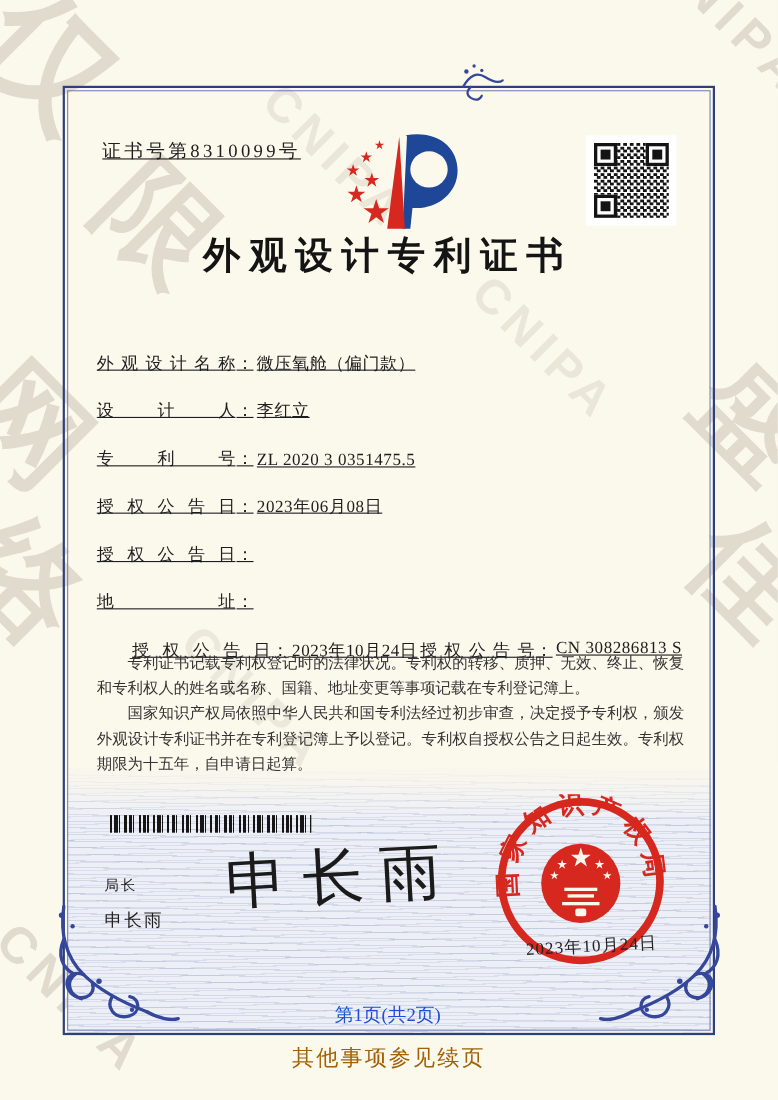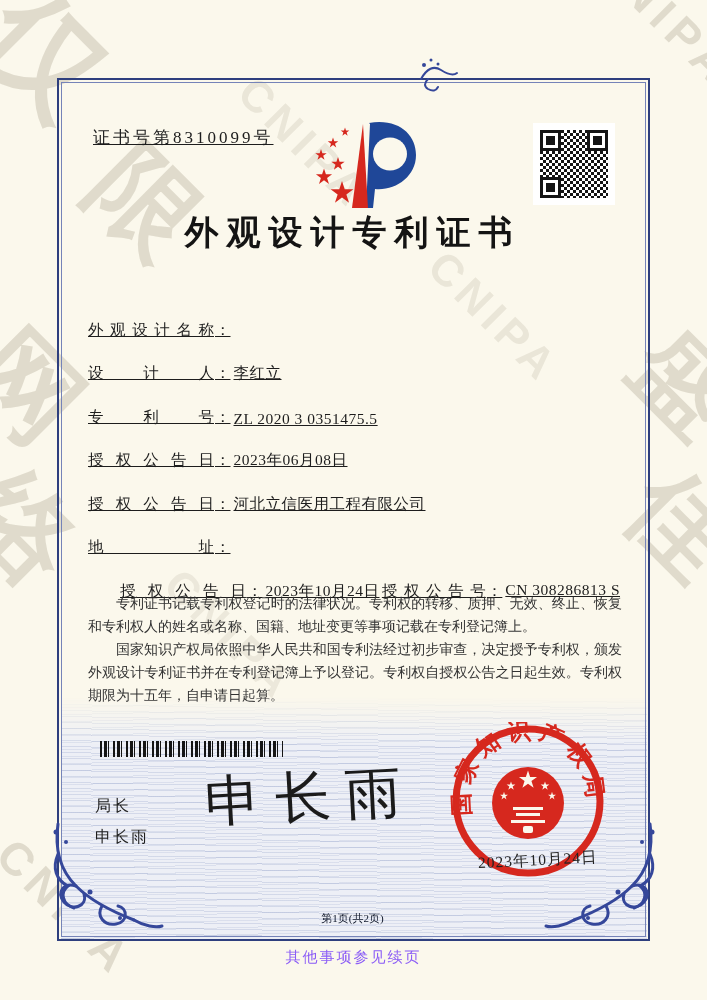--- a/index.html
+++ b/index.html
@@ -80,42 +80,42 @@
   }
   .paras p{margin:0;text-indent:2em;}
   
   .barcode{
     position:absolute;z-index:2;left:100px;top:741px;width:183px;height:16px;
     background:repeating-linear-gradient(90deg,
       #151515 0 2px, transparent 2px 4px,
       #151515 4px 7px, transparent 7px 8px,
       #151515 8px 9px, transparent 9px 13px);
   }
-  .sig-title{position:absolute;z-index:2;left:95px;top:796px;font-size:16px;letter-spacing:2px;
+  .sig-title{position:absolute;z-index:2;left:95px;top:796px;font-size:13px;letter-spacing:2px;
     font-family:"Liberation Sans","DejaVu Sans",sans-serif;}
   .sig-name{position:absolute;z-index:2;left:95px;top:827px;font-size:16px;letter-spacing:2px;
     font-family:"Liberation Sans","DejaVu Sans",sans-serif;}
   .autograph{
     position:absolute;z-index:2;left:205px;top:760px;width:210px;
     font-size:56px;letter-spacing:14px;color:#1b1b1b;
     transform:rotate(-3deg);font-family:"DejaVu Serif","Liberation Serif",serif;
   }
   .seal{position:absolute;z-index:3;left:449px;top:722px;width:158px;height:158px;}
   .seal-date{
     position:absolute;z-index:4;left:478px;top:850px;
     font-size:15.5px;letter-spacing:1px;color:#222;transform:rotate(-3deg);
   }
   
   .flourish{position:absolute;z-index:3;pointer-events:none;}
   .fl-bl{left:50px;top:822px;}
   .fl-br{left:543px;top:822px;transform:scaleX(-1);}
   .fl-top{left:418px;top:55px;z-index:2;}
   
-  .page-info{position:absolute;z-index:2;left:57px;top:911px;width:591px;text-align:center;font-size:11px;color:#0f172a;}
-  .cont-note{position:absolute;z-index:2;left:0;top:948px;width:707px;text-align:center;font-size:15px;letter-spacing:2px;color:#8b5cf6;}
+  .page-info{position:absolute;z-index:2;left:57px;top:911px;width:591px;text-align:center;font-size:17px;color:#1d4ed8;}
+  .cont-note{position:absolute;z-index:2;left:0;top:948px;width:707px;text-align:center;font-size:20px;letter-spacing:2px;color:#a16207;}
 </style>
 </head>
 <body>
 
 <span class="wm wm0">仅</span>
 <span class="wm wm1">限</span>
 <span class="wm wm2">网</span>
 <span class="wm wm3">络</span>
 <span class="wm wm4">CNIPA</span>
 <span class="wm wm5">CNIPA</span>
@@ -165,40 +165,40 @@
     <circle cx="6" cy="10" r="2"></circle>
       <circle cx="13" cy="5" r="1.5"></circle>
       <circle cx="20" cy="9" r="1.5"></circle>
   </g>
 </svg>
 
 <div class="fields">
   <div class="field-row">
     <span class="fl">外观设计名称</span>
       <span class="colon">：</span>
+    <span class="fv">微压氧舱（偏门款）</span>
   </div>
   <div class="field-row">
     <span class="fl">设计人</span>
       <span class="colon">：</span>
     <span class="fv">李红立</span>
   </div>
   <div class="field-row">
     <span class="fl">专利号</span>
       <span class="colon">：</span>
     <span class="fv">ZL 2020 3 0351475.5</span>
   </div>
   <div class="field-row">
     <span class="fl">授权公告日</span>
       <span class="colon">：</span>
     <span class="fv">2023年06月08日</span>
   </div>
   <div class="field-row">
     <span class="fl">授权公告日</span>
       <span class="colon">：</span>
-    <span class="fv">河北立信医用工程有限公司</span>
   </div>
   <div class="field-row">
     <span class="fl">地址</span>
       <span class="colon">：</span>
   </div>
   <div class="field-row">
     <span class="pair first">
       <span class="fl">授权公告日</span>
         <span class="colon">：</span>
       <span class="fv">2023年10月24日</span>

